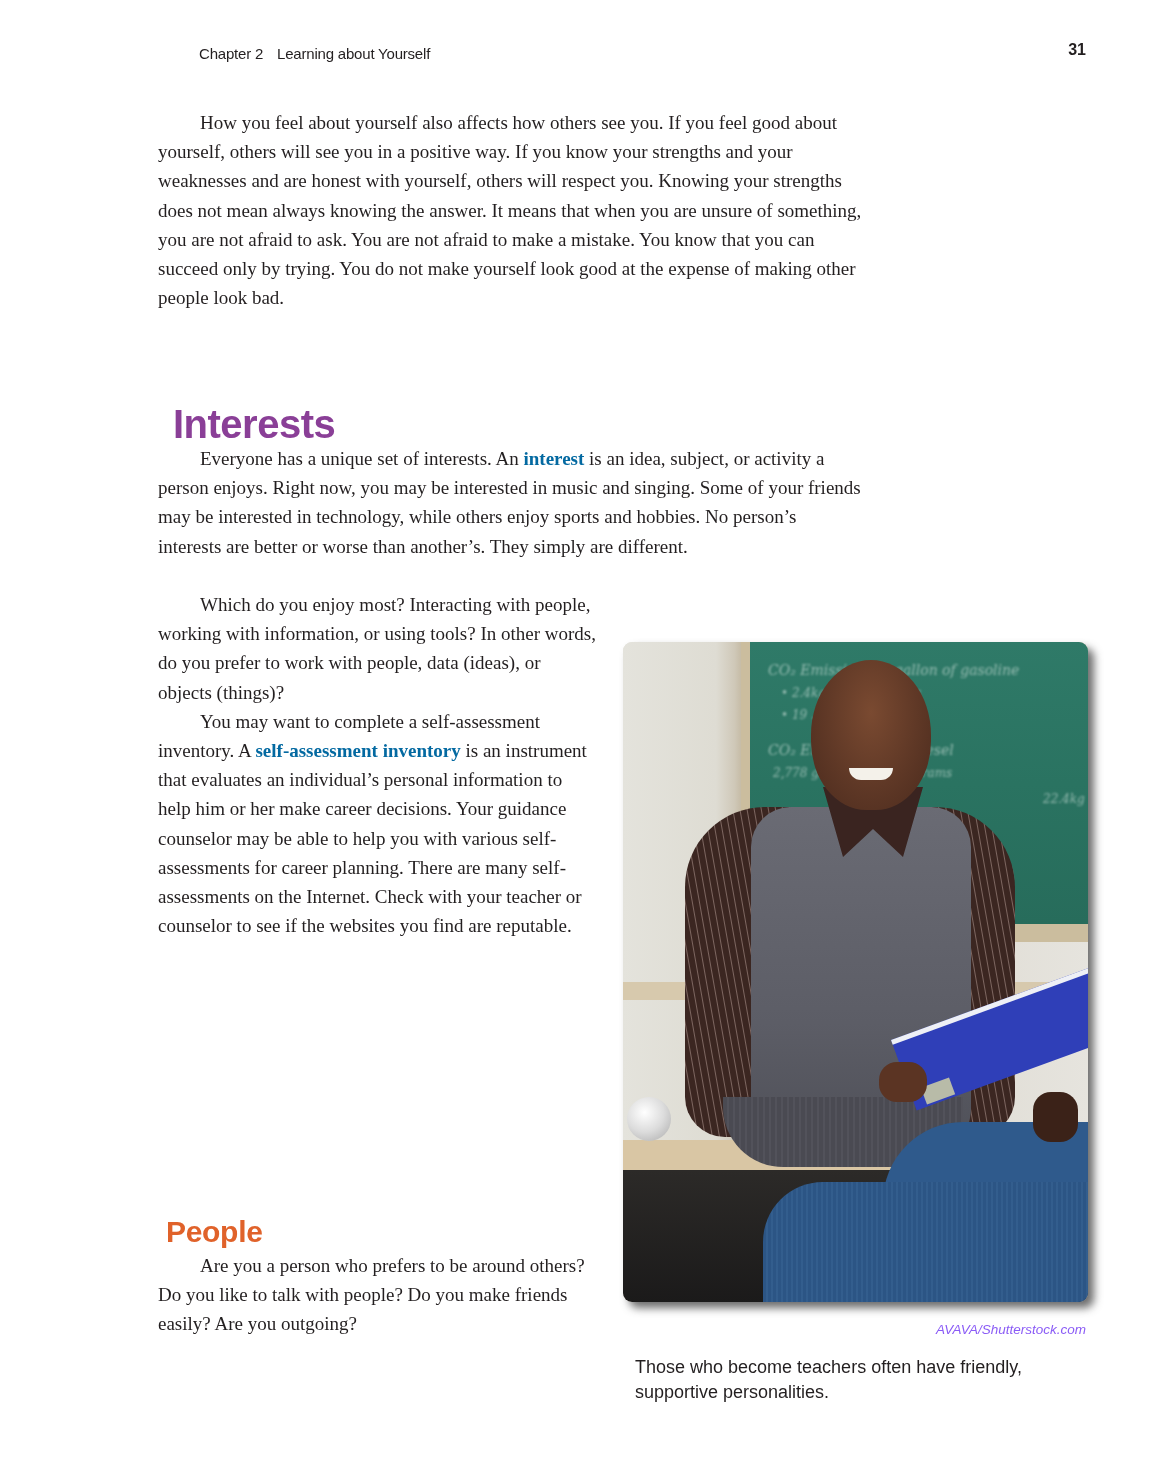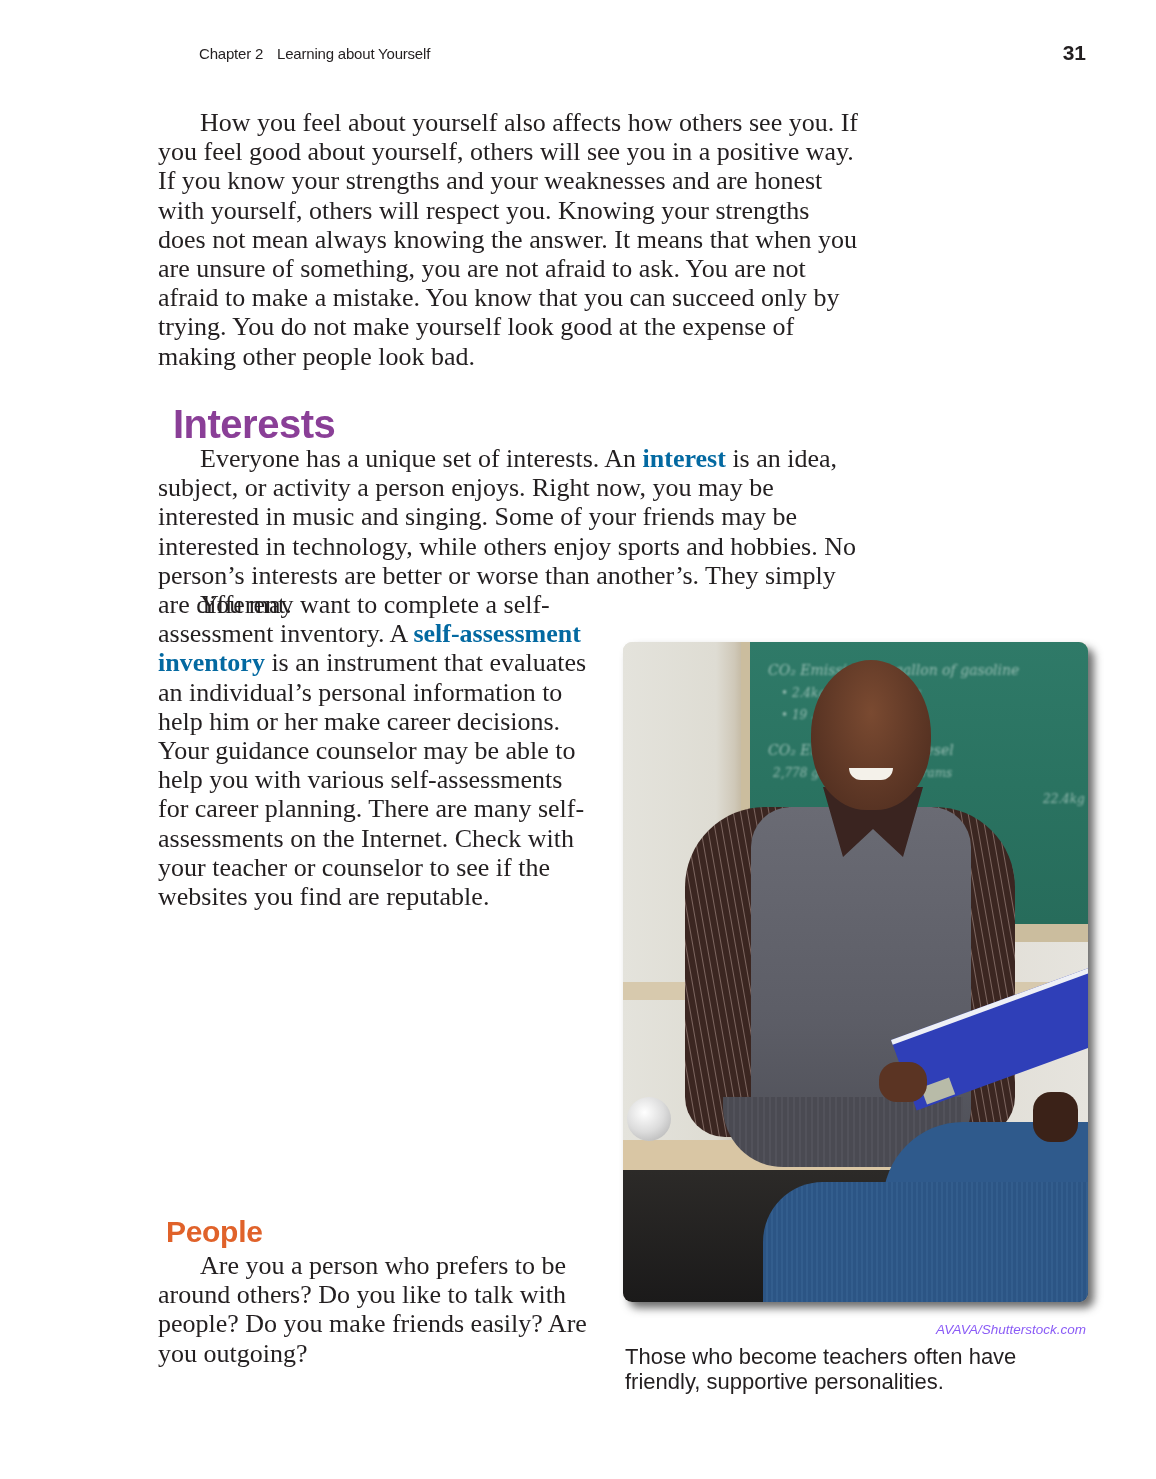--- a/index.html
+++ b/index.html
@@ -21,26 +21,26 @@
     letter-spacing: -0.2px;
     margin-left: 41px;
   }
   .running-head .sep { display: inline-block; width: 14px; }
   .page-num {
     position: absolute;
     right: 70px;
     top: 41px;
     font-family: "Liberation Sans", sans-serif;
     font-weight: bold;
-    font-size: 21px;
+    font-size: 16px;
     color: #231f20;
   }
   .body-text {
     font-family: "Liberation Serif", serif;
-    font-size: 26px;
+    font-size: 19px;
     line-height: 29.2px;
     color: #231f20;
     margin: 0;
     text-indent: 42px;
   }
   .block-top {
     position: absolute;
     left: 158px;
     top: 108px;
     width: 705px;
@@ -218,24 +218,24 @@
     font-style: italic;
     font-size: 13.5px;
     color: #8b5cf6;
   }
   .caption {
     position: absolute;
     left: 623px;
     top: 1343px;
     width: 470px;
     font-family: "Liberation Sans", sans-serif;
-    font-size: 22px;
+    font-size: 18px;
     line-height: 24.5px;
     color: #231f20;
-    margin: 2px;
+    margin: 12px;
   }
 </style>
 </head>
 <body>
 
 <div class="running-head">
   <span>Chapter 2</span><span class="sep"></span><span>Learning about Yourself</span>
 </div>
 <div class="page-num">31</div>
 
@@ -243,20 +243,21 @@
   <p class="body-text">How you feel about yourself also affects how others see you. If you feel good about yourself, others will see you in a positive way. If you know your strengths and your weaknesses and are honest with yourself, others will respect you. Knowing your strengths does not mean always knowing the answer. It means that when you are unsure of something, you are not afraid to ask. You are not afraid to make a mistake. You know that you can succeed only by trying. You do not make yourself look good at the expense of making other people look bad.</p>
 </div>
 
 <h1 class="h-interests">Interests</h1>
 
 <div class="block-interests">
   <p class="body-text"><span>Everyone has a unique set of interests. An </span><span class="term">interest</span><span> is an idea, subject, or activity a person enjoys. Right now, you may be interested in music and singing. Some of your friends may be interested in technology, while others enjoy sports and hobbies. No person’s interests are better or worse than another’s. They simply are different.</span></p>
 </div>
 
 <div class="block-narrow">
+  <p class="body-text">Which do you enjoy most? Interacting with people, working with information, or using tools? In other words, do you prefer to work with people, data (ideas), or objects (things)?</p>
   <p class="body-text"><span>You may want to complete a self-assessment inventory. A </span><span class="term">self-assessment inventory</span><span> is an instrument that evaluates an individual’s personal information to help him or her make career decisions. Your guidance counselor may be able to help you with various self-assessments for career planning. There are many self-assessments on the Internet. Check with your teacher or counselor to see if the websites you find are reputable.</span></p>
 </div>
 
 <h2 class="h-people">People</h2>
 <div class="block-people">
   <p class="body-text">Are you a person who prefers to be around others? Do you like to talk with people? Do you make friends easily? Are you outgoing?</p>
 </div>
 
 <div class="photo">
   <div class="wall"></div>

